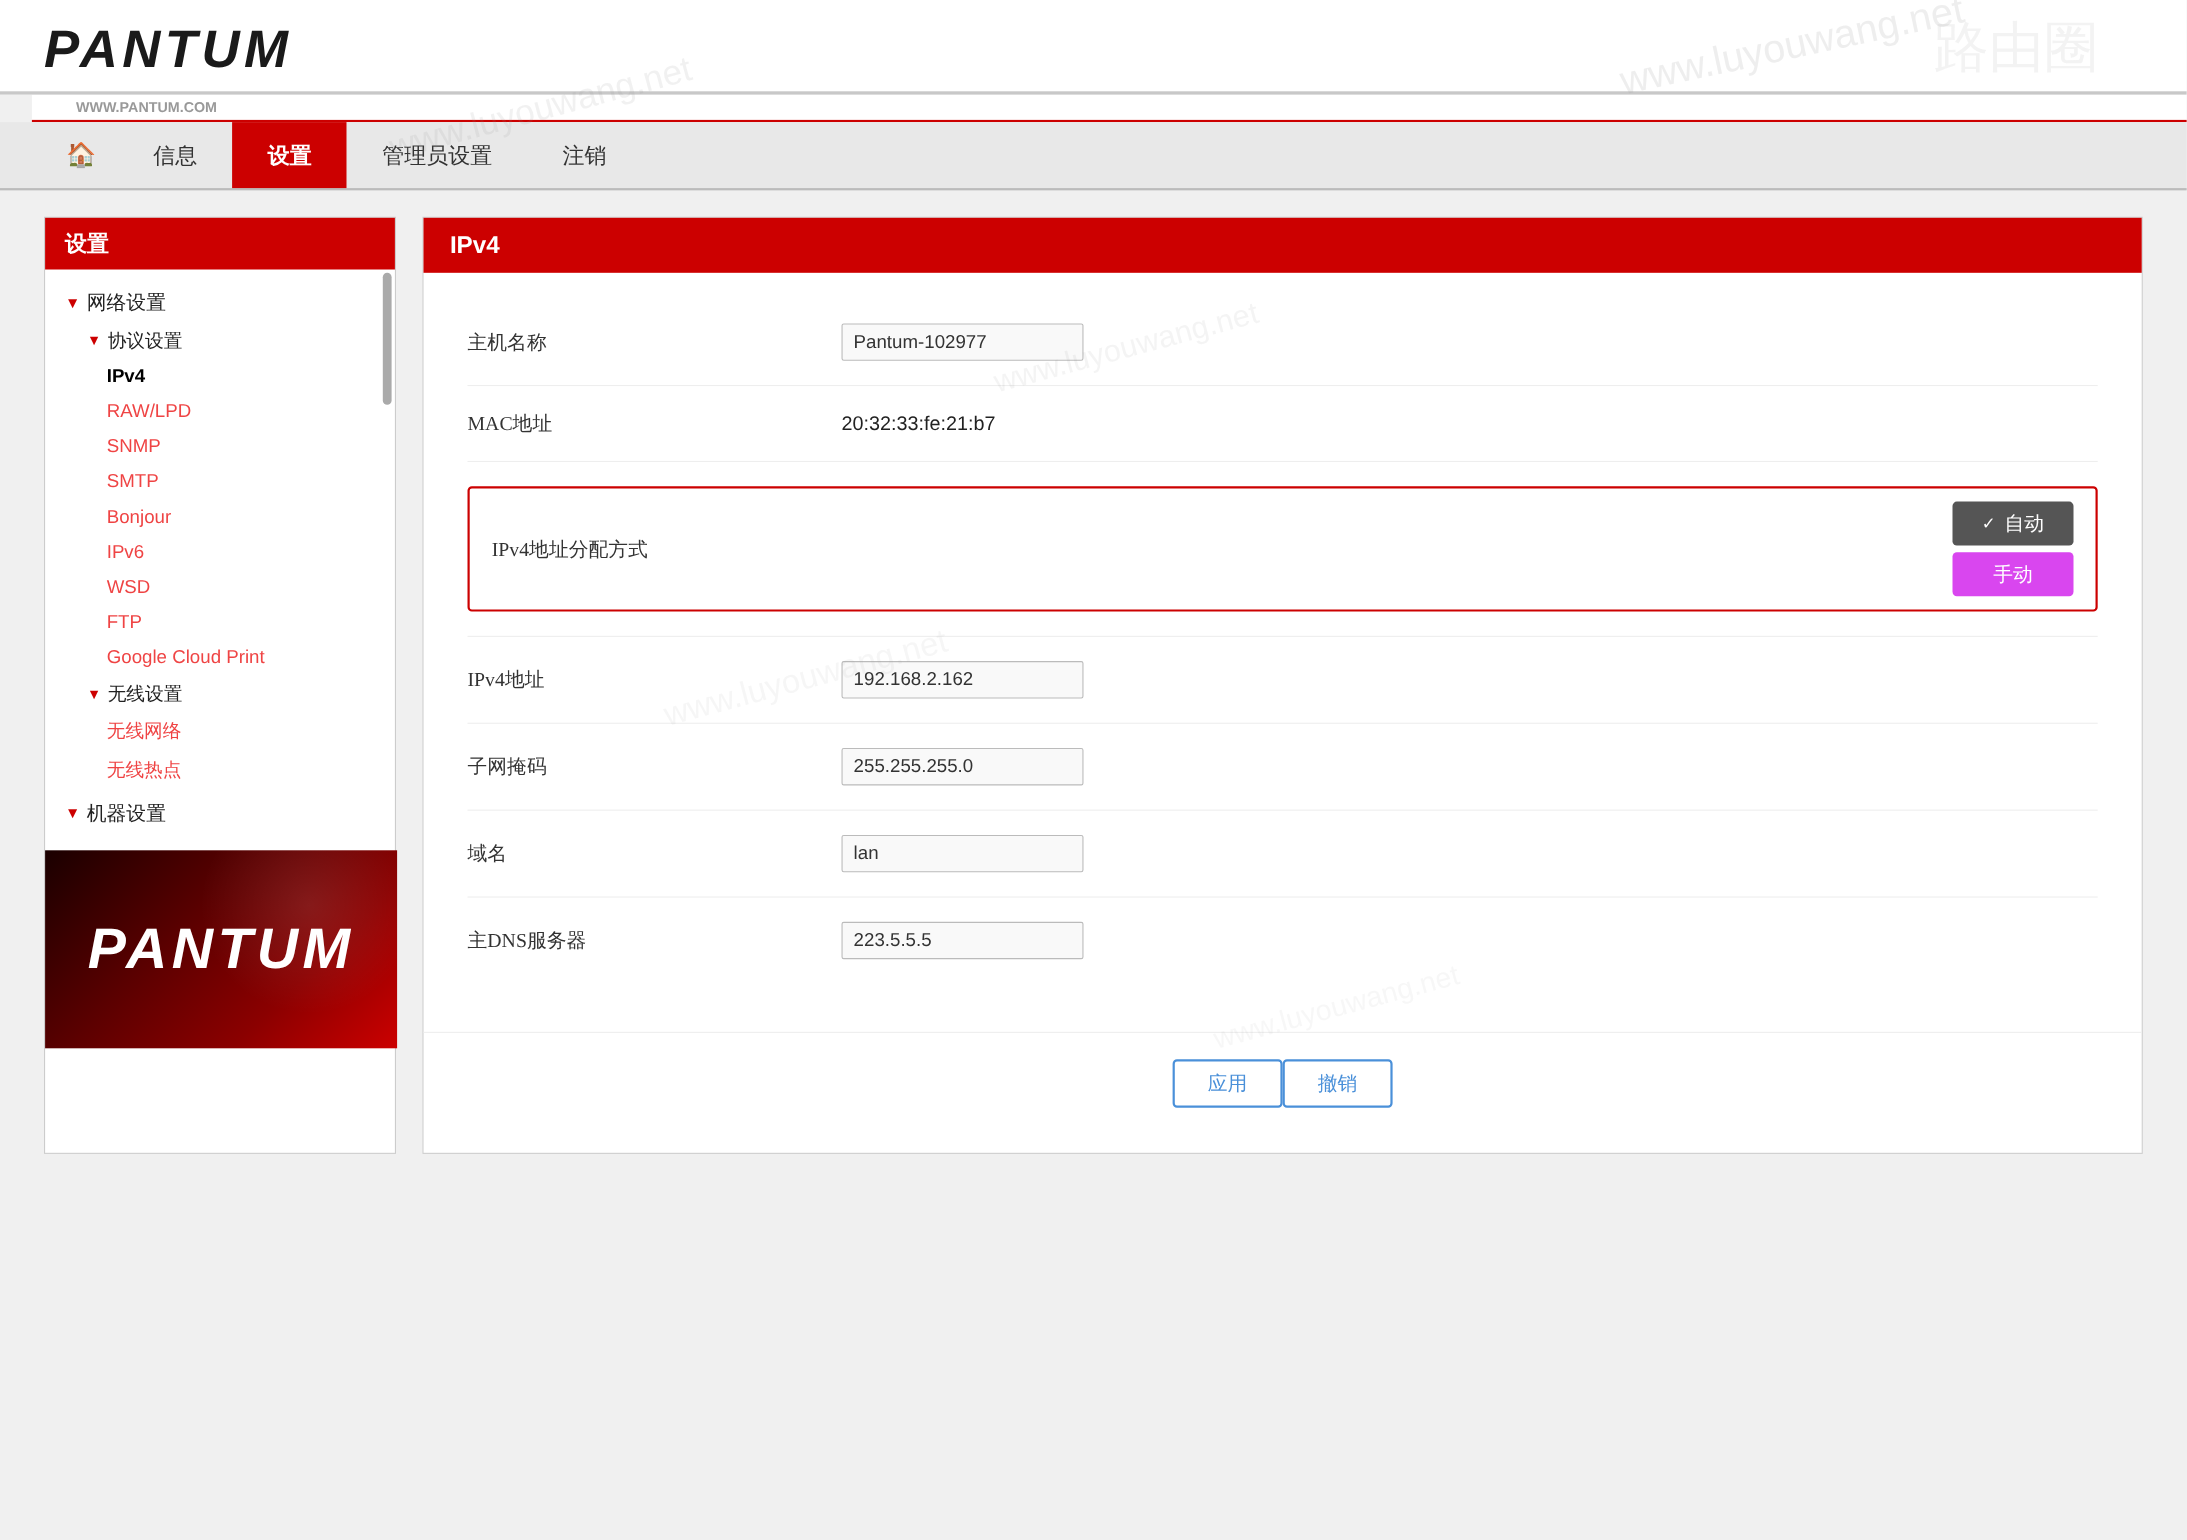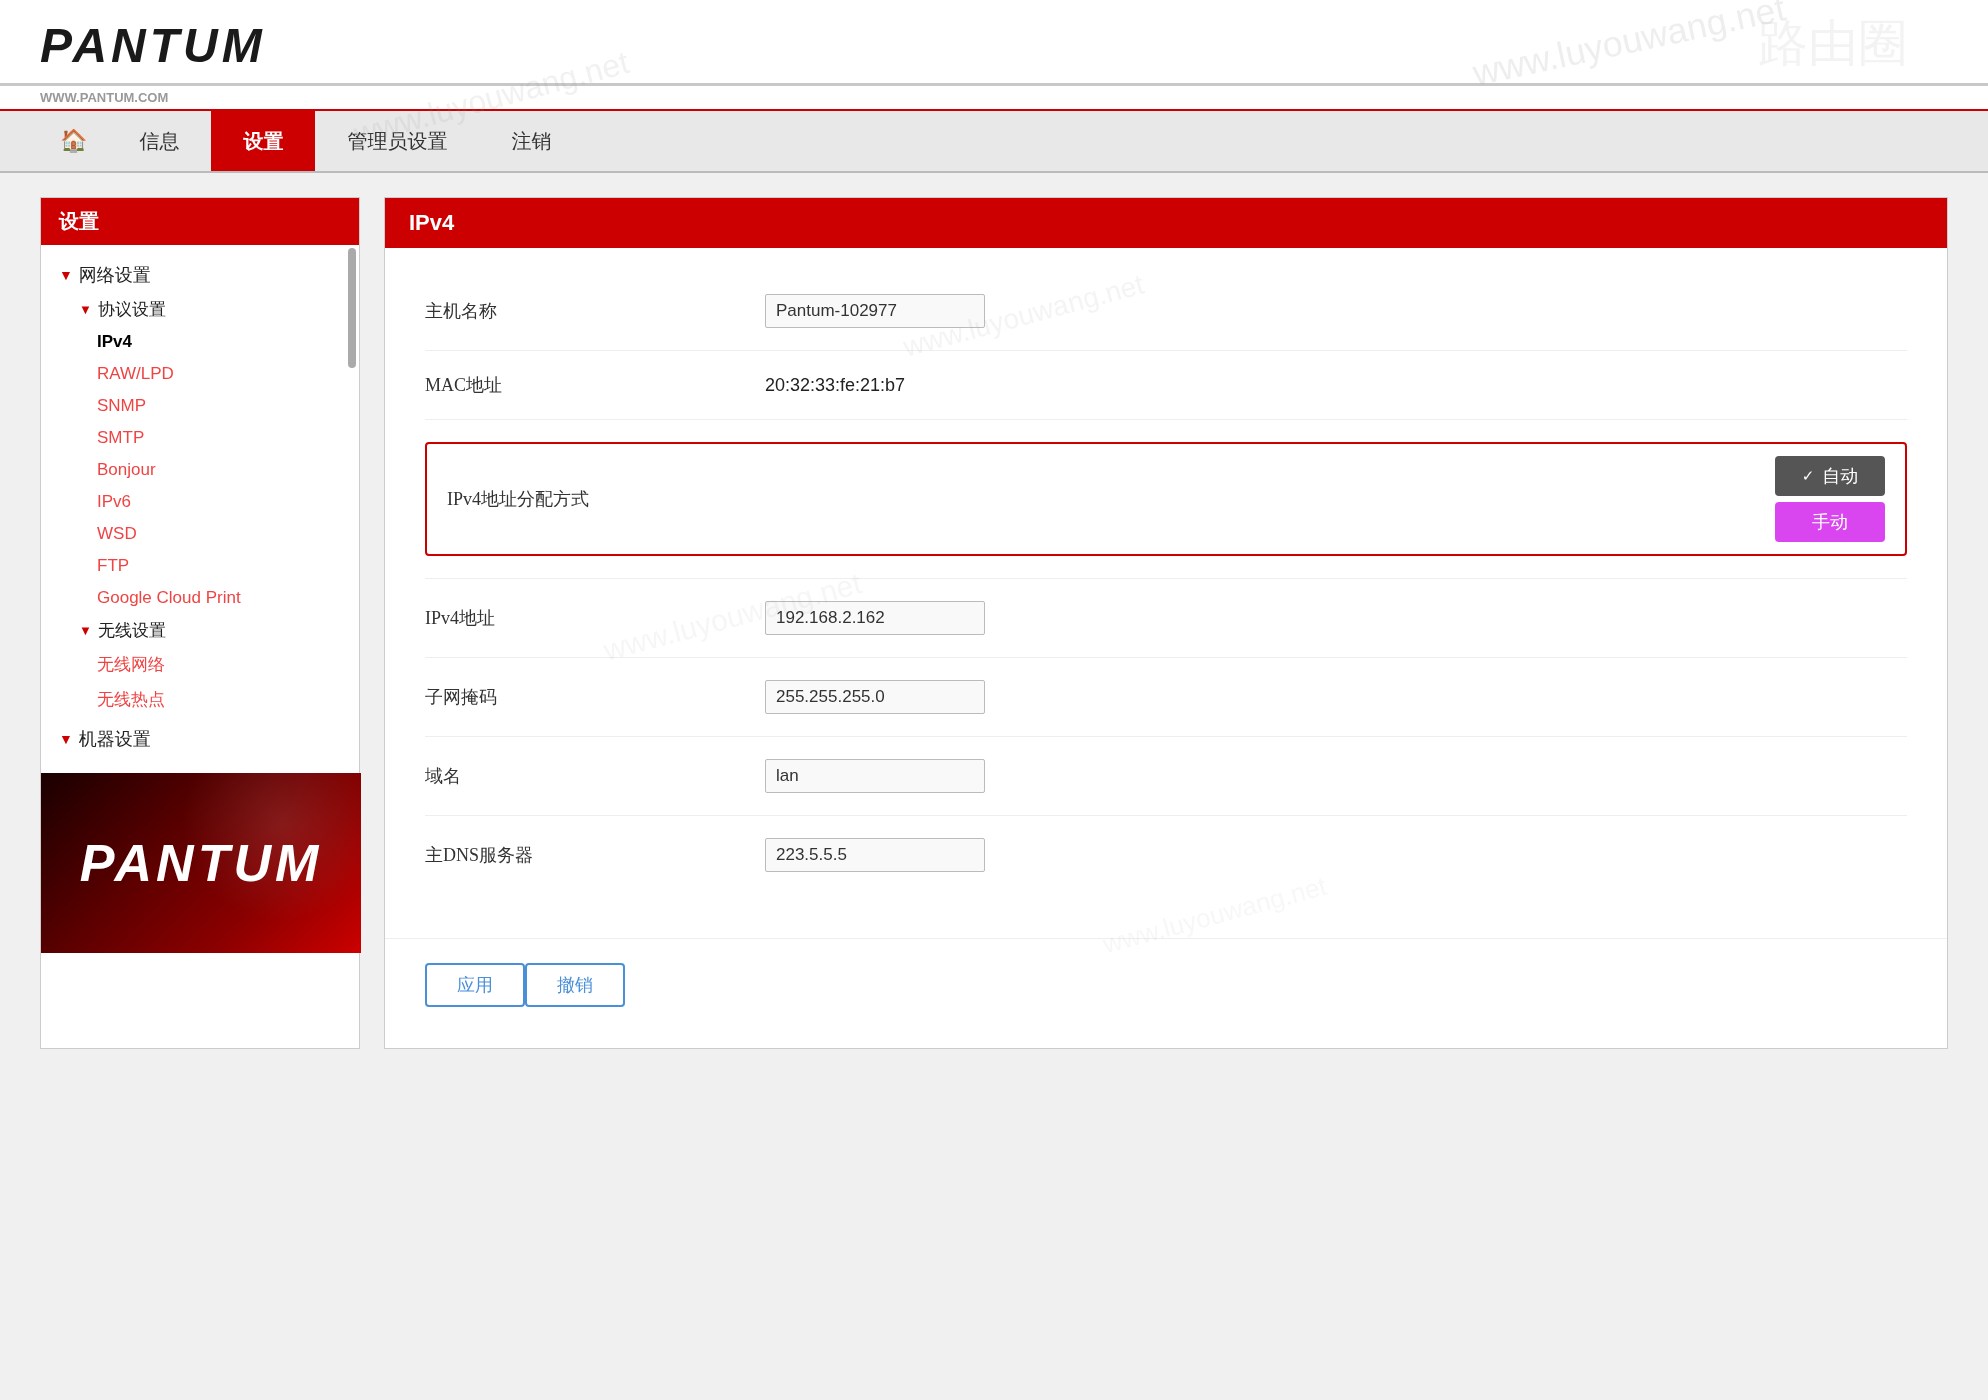--- a/index.html
+++ b/index.html
@@ -25,20 +25,21 @@
       color: #1a1a1a;
       font-style: italic;
       display: inline-block;
     }
     .subheader {
       background: #fff;
       padding: 4px 40px;
       font-size: 13px;
       color: #999;
       border-bottom: 2px solid #c00;
+      margin-left: 29px;
     }
     .subheader .site-url {
       font-size: 13px;
       color: #999;
       font-weight: bold;
     }
 
     
     .nav {
       background: #e8e8e8;
@@ -235,22 +236,22 @@
       color: #fff;
     }
     .method-btn.manual {
       background: #d946ef;
       color: #fff;
     }
 
     
     .panel-footer {
       display: flex;
-      justify-content: flex-start;
-      padding: 24px 40px;
+      justify-content: center;
+      padding: 24px 30px;
       border-top: 1px solid #eee;
       margin-top: 20px;
     }
     .btn-action {
       border: 2px solid #4a90d9;
       background: #fff;
       color: #4a90d9;
       font-size: 18px;
       padding: 8px 30px;
       border-radius: 4px;

